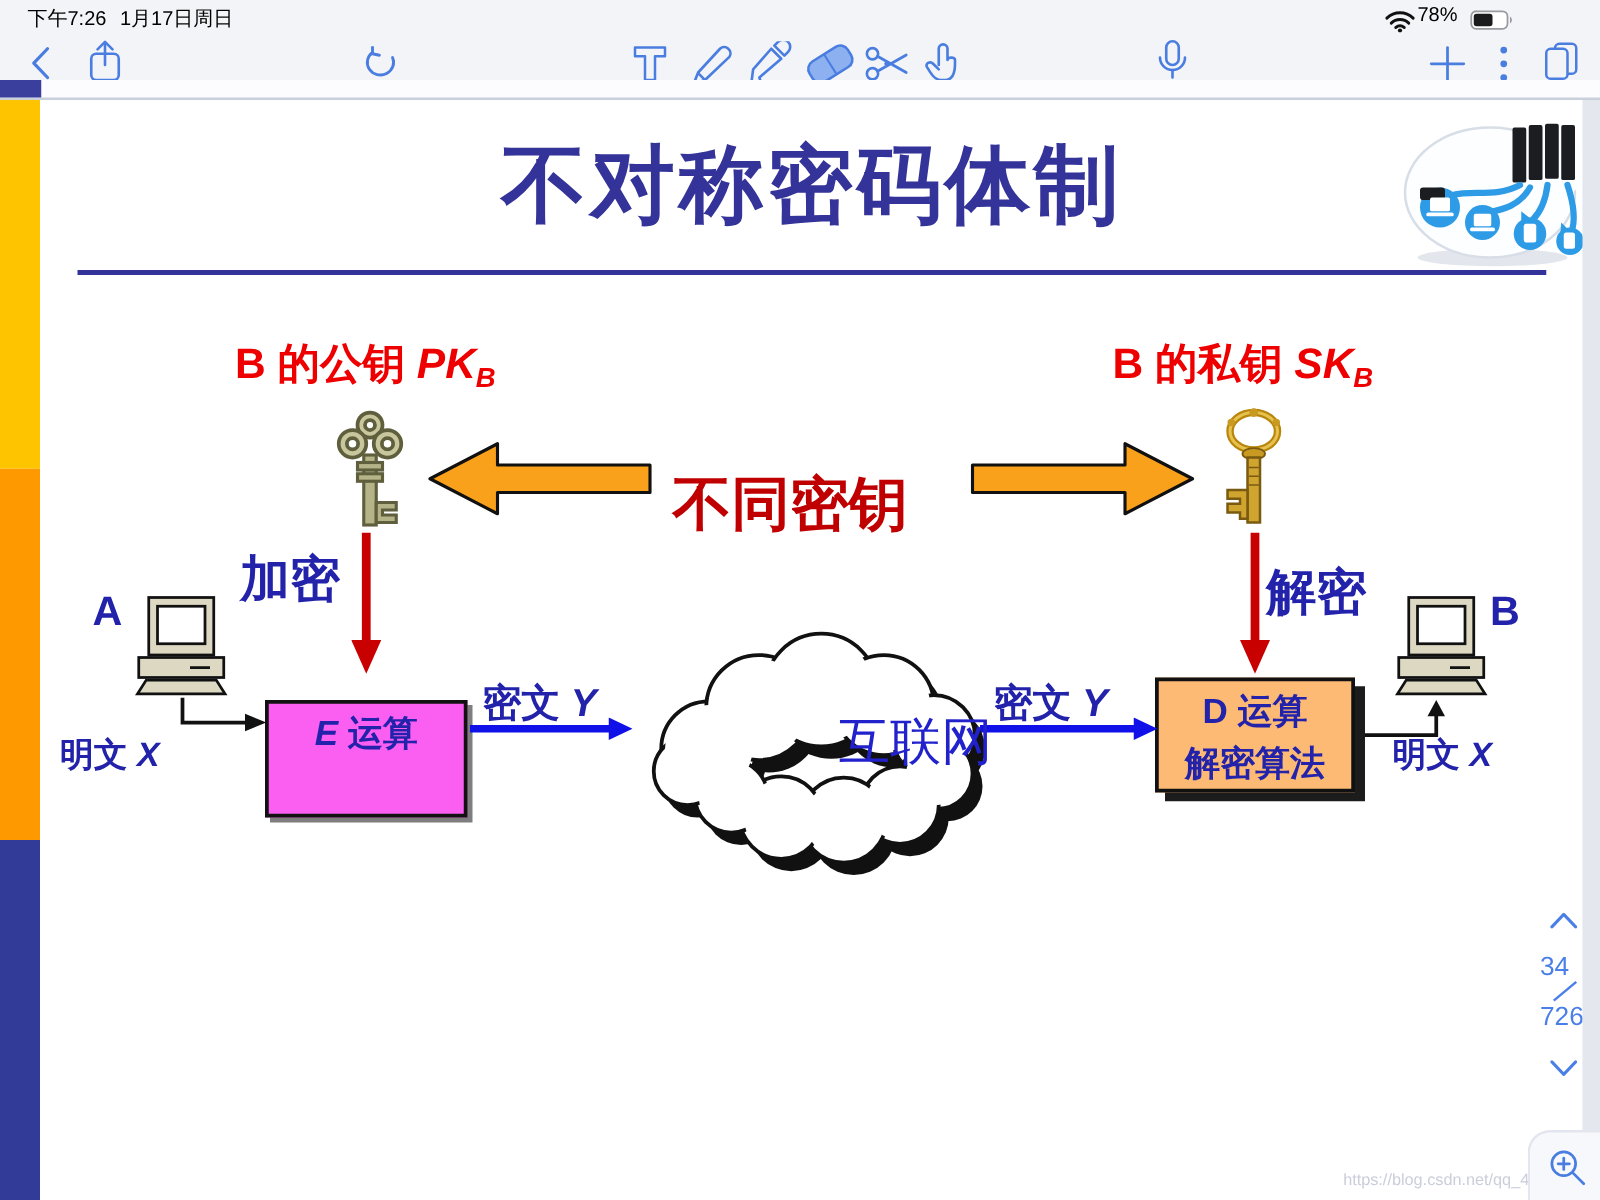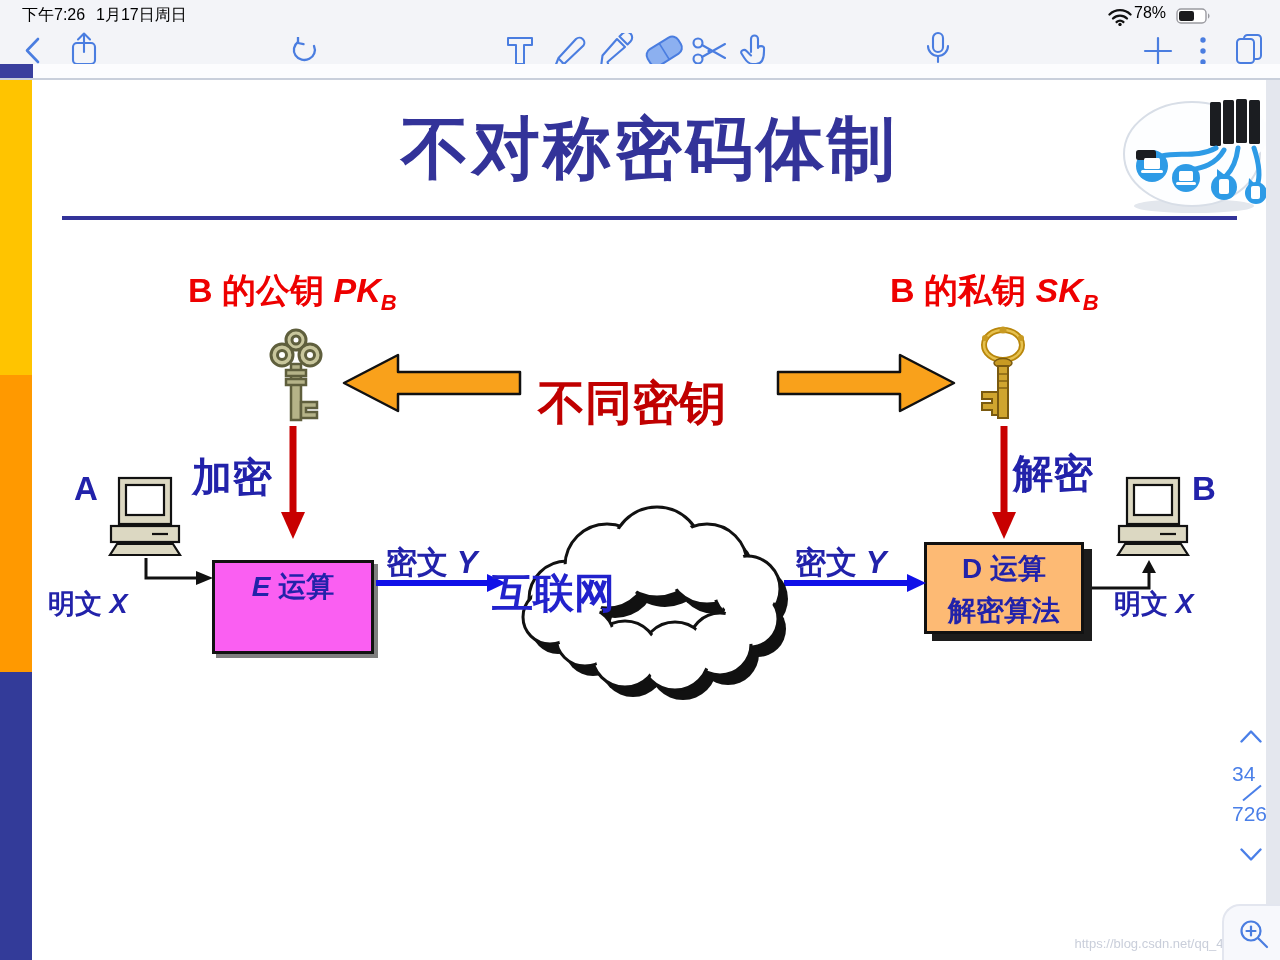--- a/index.html
+++ b/index.html
@@ -33,21 +33,21 @@
   .redlabel { color:#EE0000; font-weight:bold; font-size:34px; white-space:nowrap; }
   .redlabel i { font-style:italic; }
   .redlabel sub { font-size:22px; font-style:italic; }
   .diffkeys { left:538px; top:292px; font-size:47px; font-weight:bold; color:#C00000; white-space:nowrap; }
   .navy { color:#2222AA; font-weight:bold; white-space:nowrap; }
   .lbl-crypt { font-size:40px; }
   .lbl-node { font-size:33px; }
   .lbl-text { font-size:27px; }
   .lbl-text i, .lbl-cipher i { font-style:italic; }
   .lbl-cipher { font-size:31px; }
-  .internet-lbl { left:492px; top:486px; width:302px; text-align:left; font-size:41px; font-weight:bold; color:#2222CC; }
+  .internet-lbl { left:492px; top:486px; width:302px; text-align:right; font-size:41px; font-weight:normal; color:#2222CC; }
 
   .probox { border:3px solid #111; text-align:center; font-weight:bold; color:#2222AA;
     font-size:28px; line-height:42px; padding-top:3px; }
   .ebox { left:212px; top:460px; width:162px; height:94px; background:#FA5FF2; box-shadow:4px 4px 0 rgba(20,20,20,.55);margin-top:20px; }
   .dbox { left:924px; top:462px; width:160px; height:92px; background:#fdba74; box-shadow:8px 7px 0 #1c1c1c; }
   .probox i { font-style:italic; }
 
   
   .navnum { width:40px; text-align:left; color:#4A7FE8; font-size:21px; font-weight:500; }
   .magpanel { left:1222px; top:904px; width:58px; height:56px; background:#F7F8FC;
@@ -241,21 +241,21 @@
 
   <svg class="abs" style="left:281px;top:346px" width="24" height="114" viewBox="0 0 24 114">
     <rect x="8.5" y="0" width="7" height="88" fill="#C80000"></rect>
     <polygon points="0,86 24,86 12,113" fill="#C80000"></polygon>
   </svg>
   <svg class="abs" style="left:992px;top:346px" width="24" height="114" viewBox="0 0 24 114">
     <rect x="8.5" y="0" width="7" height="88" fill="#C80000"></rect>
     <polygon points="0,86 24,86 12,113" fill="#C80000"></polygon>
   </svg>
 
-  <div class="abs navy lbl-crypt" style="left:192px;top:370px">加密</div>
+  <div class="abs navy lbl-crypt" style="left:192px;top:356px">加密</div>
   <div class="abs navy lbl-crypt" style="left:1013px;top:366px">解密</div>
 
   <div class="abs navy lbl-node" style="left:74px;top:390px">A</div>
   <svg class="abs" style="left:106px;top:396px" width="78" height="86" viewBox="0 0 78 86">
     <g fill="#DCD8C2" stroke="#111" stroke-width="2.2">
       <rect x="13" y="2" width="52" height="46"></rect>
       <rect x="20" y="9" width="38" height="30" fill="#fff"></rect>
       <rect x="5" y="50" width="68" height="16"></rect>
       <polygon points="11,68 67,68 74,79 4,79"></polygon>
     </g>

